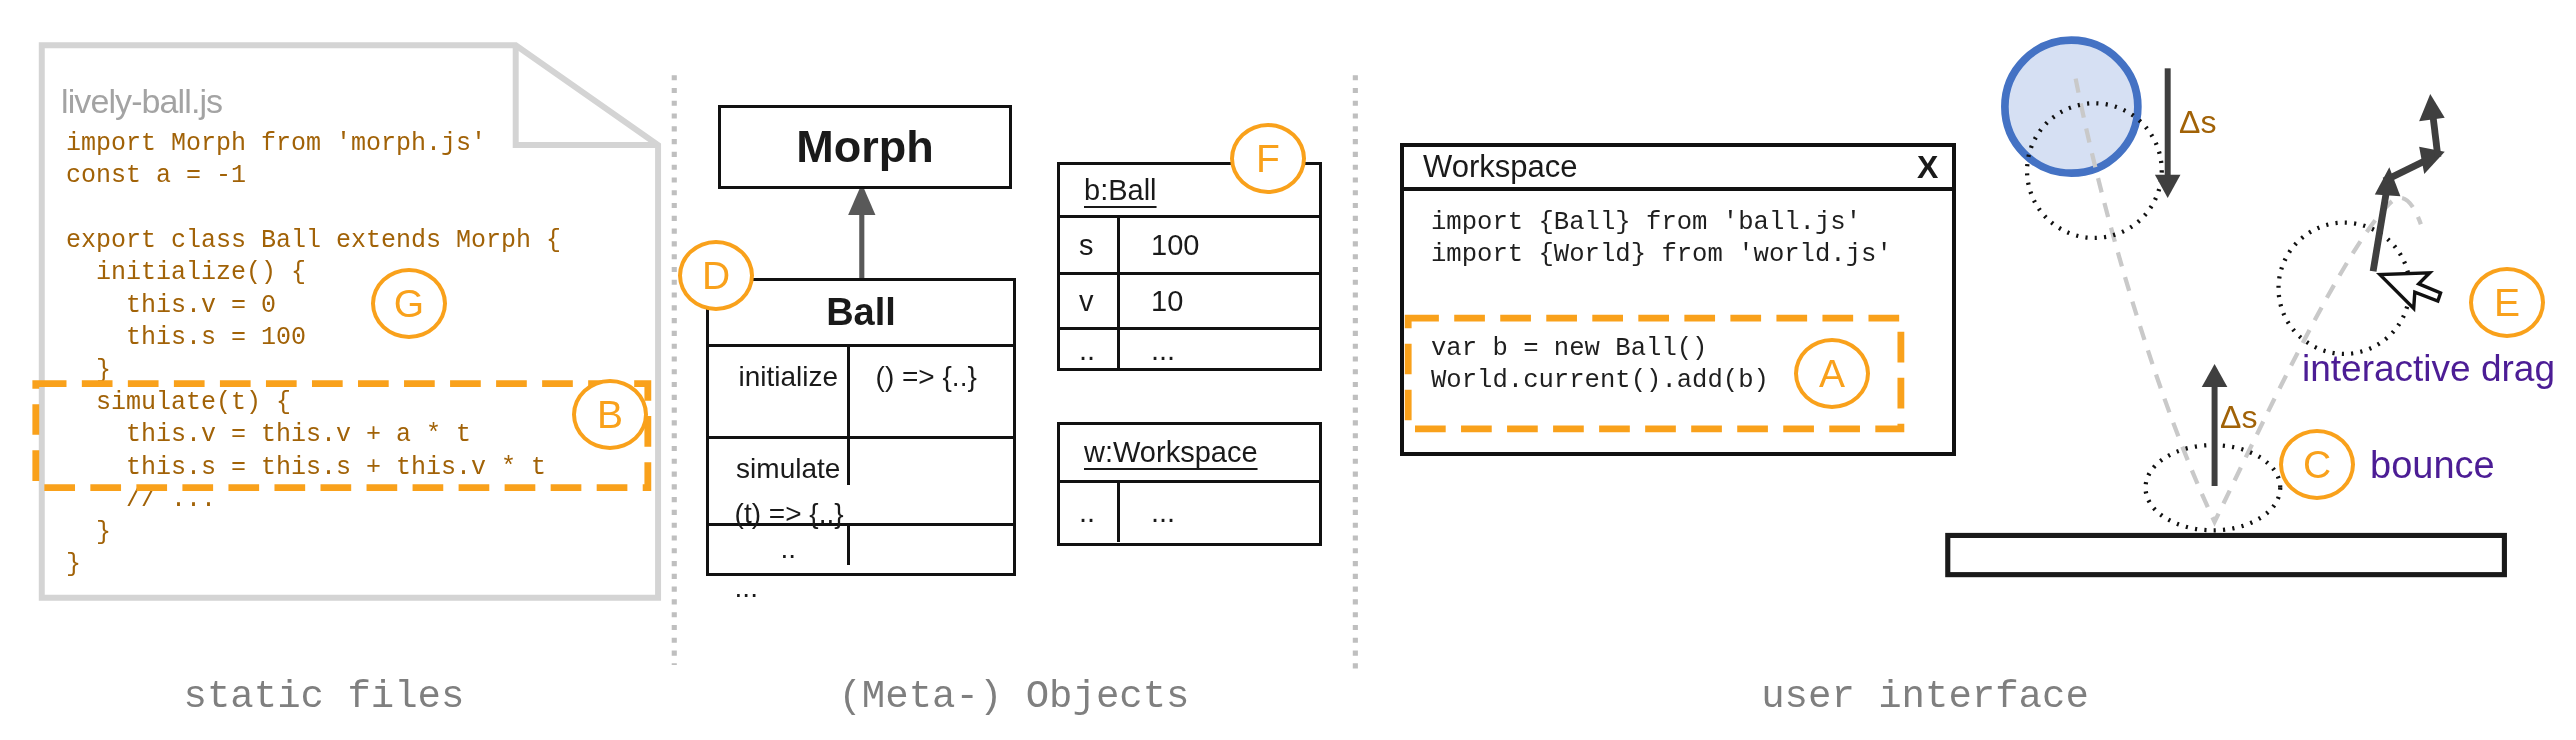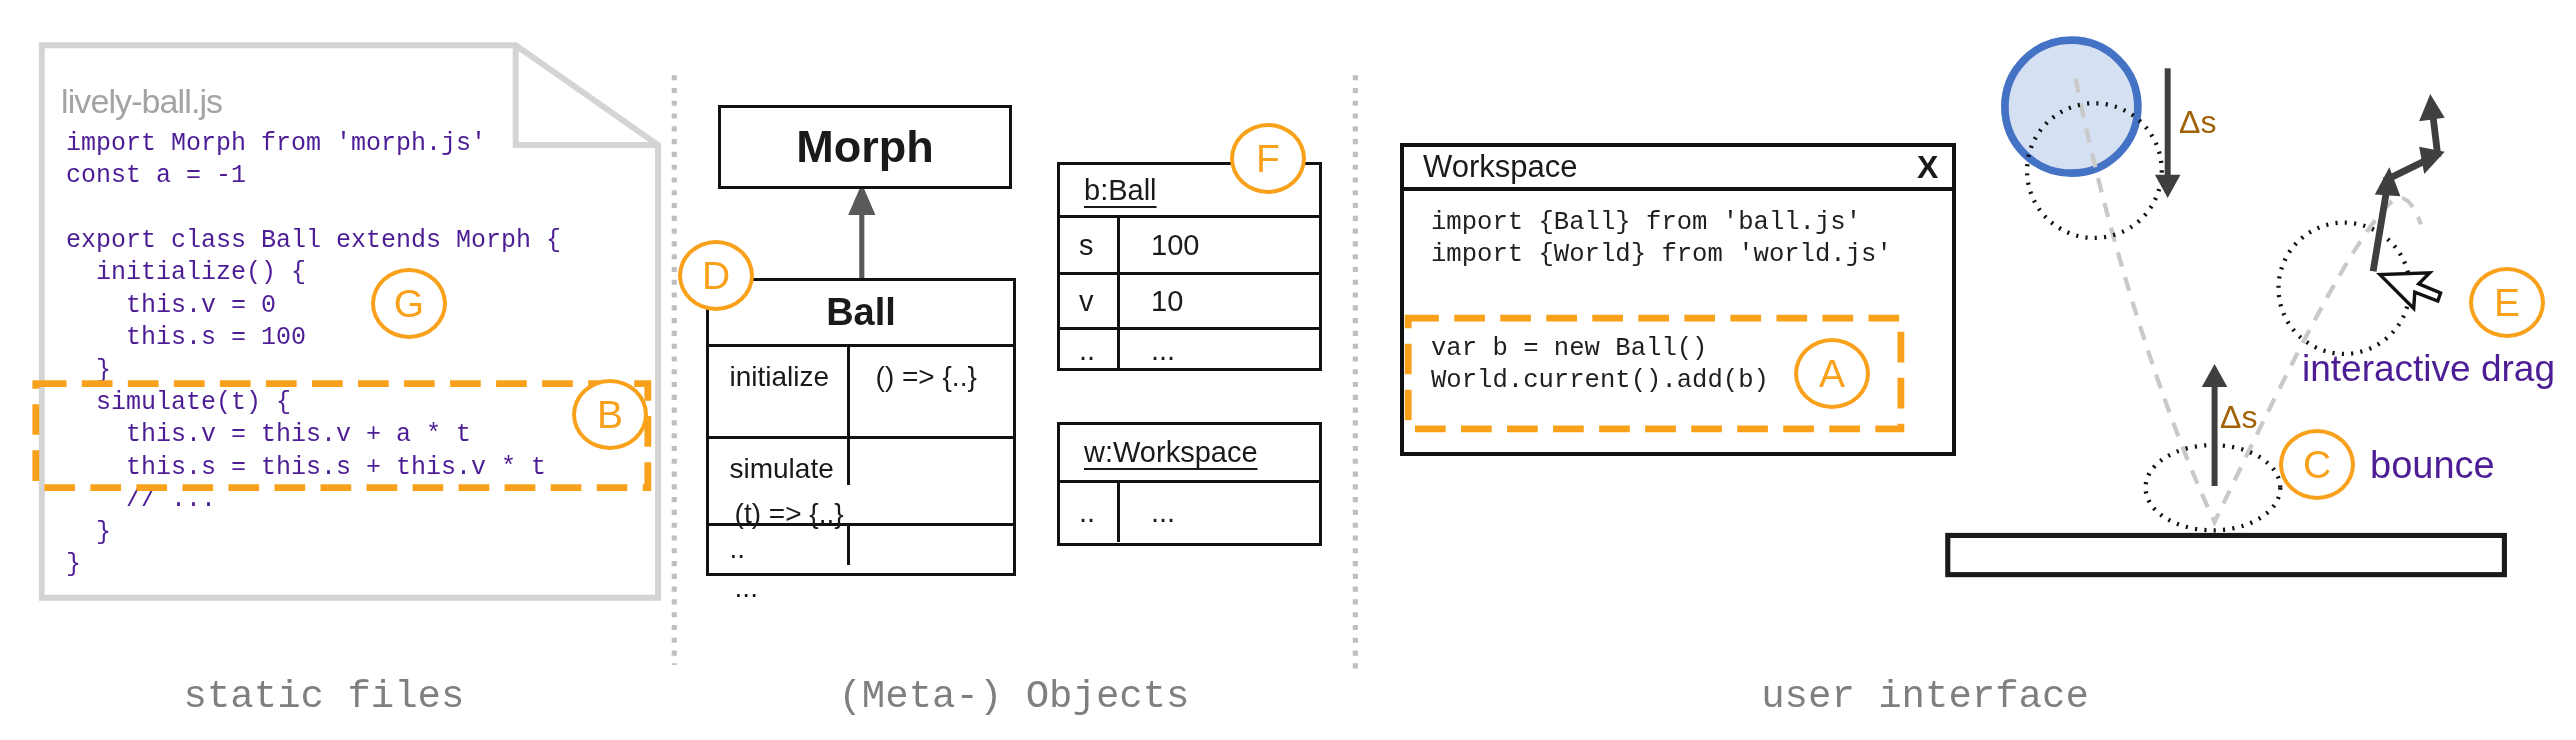--- a/index.html
+++ b/index.html
@@ -3,30 +3,30 @@
 <meta charset="utf-8">
 <style>
   html,body{margin:0;padding:0;background:#ffffff;}
   #canvas{position:relative;width:2576px;height:741px;background:#ffffff;overflow:hidden;
           font-family:"Liberation Sans", sans-serif;color:#1a1a1a;}
   .abs{position:absolute;}
   svg.layer{position:absolute;left:0;top:0;pointer-events:none;}
   
   .file-title{left:61px;top:82px;font-size:34px;color:#a3a3a3;letter-spacing:-0.9px;}
   .codeline{left:66px;height:32px;line-height:32px;font-family:"Liberation Mono", monospace;
-            font-size:25px;white-space:pre;color:#4c1d95;}
+            font-size:25px;white-space:pre;color:#a16207;}
   
   .morph-box{left:718px;top:105px;width:288px;height:78px;border:3.4px solid #111;background:#fff;
              display:flex;align-items:center;justify-content:center;font-size:45px;font-weight:bold;}
   .ball-table{left:706px;top:278px;width:310px;height:298px;border:3.4px solid #111;background:#fff;box-sizing:border-box;}
   .ball-head{height:66px;border-bottom:3.4px solid #111;display:flex;align-items:center;justify-content:center;
              font-size:38px;font-weight:bold;box-sizing:border-box;}
   .ball-row{display:flex;box-sizing:border-box;}
   .ball-row + .ball-row{border-top:3.4px solid #111;flex-direction:column;}
-  .ball-c1{width:141px;border-right:3.4px solid #111;box-sizing:border-box;padding:13.6px 0 0 20.5px;font-size:28px;}
+  .ball-c1{width:141px;border-right:3.4px solid #111;box-sizing:border-box;padding:13.6px 0 0 20.5px;font-size:28px;text-align:center;}
   .ball-c2{flex:1;padding:13.6px 0 0 25.6px;font-size:28px;}
   .obj-table{background:#fff;border:3.4px solid #111;box-sizing:border-box;position:absolute;}
   .obj-head{border-bottom:3.4px solid #111;display:flex;align-items:center;padding-left:24px;
             font-size:29px;box-sizing:border-box;}
   .obj-head span{text-decoration:underline;text-underline-offset:6px;}
   .obj-row{display:flex;box-sizing:border-box;}
   .obj-row + .obj-row{border-top:3.4px solid #111;}
   .obj-c1{width:60px;border-right:3.4px solid #111;box-sizing:border-box;display:flex;align-items:center;
           padding-left:19px;font-size:29px;}
   .obj-c2{flex:1;display:flex;align-items:center;padding-left:31px;font-size:29px;}

